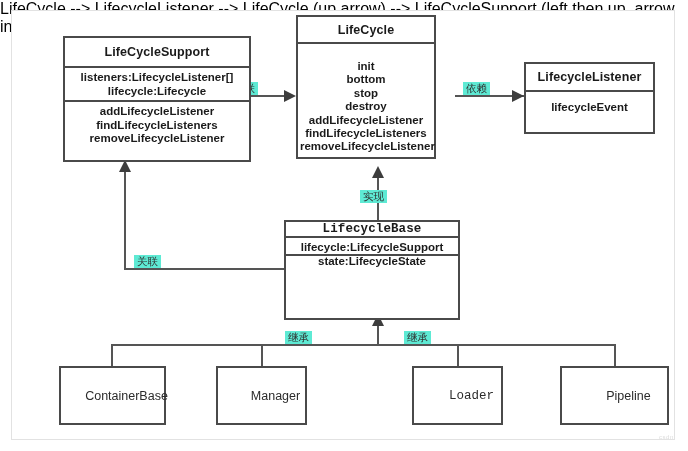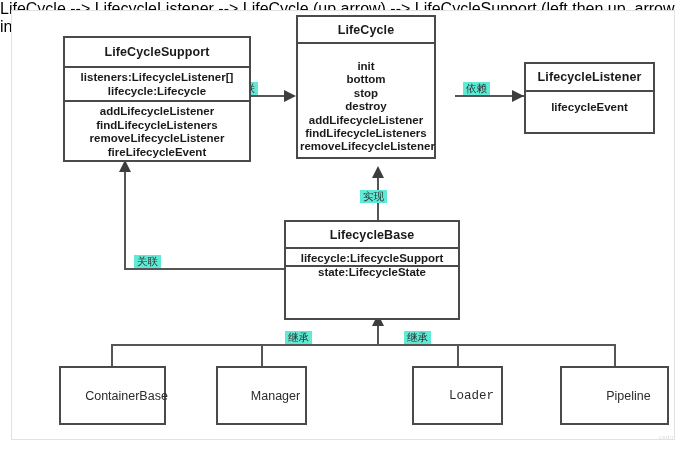--- a/index.html
+++ b/index.html
@@ -174,21 +174,20 @@
   <div class="uml-box" style="left:27px; top:36px; width:188px; height:126px;margin-left:36px;">
     <div class="compartment cls-title" style="height:28px;">LifeCycleSupport</div>
     <div class="compartment cls-attrs" style="height:34px;">
       <span class="row-line">listeners:LifecycleListener[]</span>
       <span class="row-line">lifecycle:Lifecycle</span>
     </div>
     <div class="compartment cls-ops" style="height:60px;">
       <span class="row-line">addLifecycleListener</span>
       <span class="row-line">findLifecycleListeners</span>
       <span class="row-line">removeLifecycleListener</span>
-      <span class="row-line">fireLifecycleEvent</span>
     </div>
   </div>
 
   
   <div class="uml-box" style="left:296px; top:15px; width:140px; height:144px;">
     <div class="compartment cls-title" style="height:25px;">LifeCycle</div>
     <div class="compartment cls-ops tight" style="height:115px;">
       <span class="row-line">init</span>
       <span class="row-line">bottom</span>
       <span class="row-line">stop</span>
@@ -202,21 +201,21 @@
   
   <div class="uml-box" style="left:524px; top:62px; width:131px; height:72px;">
     <div class="compartment cls-title" style="height:26px;">LifecycleListener</div>
     <div class="compartment cls-attrs" style="height:44px; padding-top:9px;">
       <span class="row-line">lifecycleEvent</span>
     </div>
   </div>
 
   
   <div class="uml-box" style="left:284px; top:220px; width:176px; height:100px;">
-    <div class="compartment cls-title" style="height:25px;">LifecycleBase</div>
+    <div class="compartment cls-title" style="height:14px;font-family:Liberation Mono, monospace;">LifecycleBase</div>
     <div class="compartment cls-attrs" style="height:18px;">
       <span class="row-line">lifecycle:LifecycleSupport</span>
       <span class="row-line">state:LifecycleState</span>
     </div>
     <div class="compartment cls-ops" style="height:38px;"></div>
   </div>
 
   
   <div class="plain-box" style="left:59px; top:366px; width:107px; height:59px;">
     <span>ContainerBase</span>

